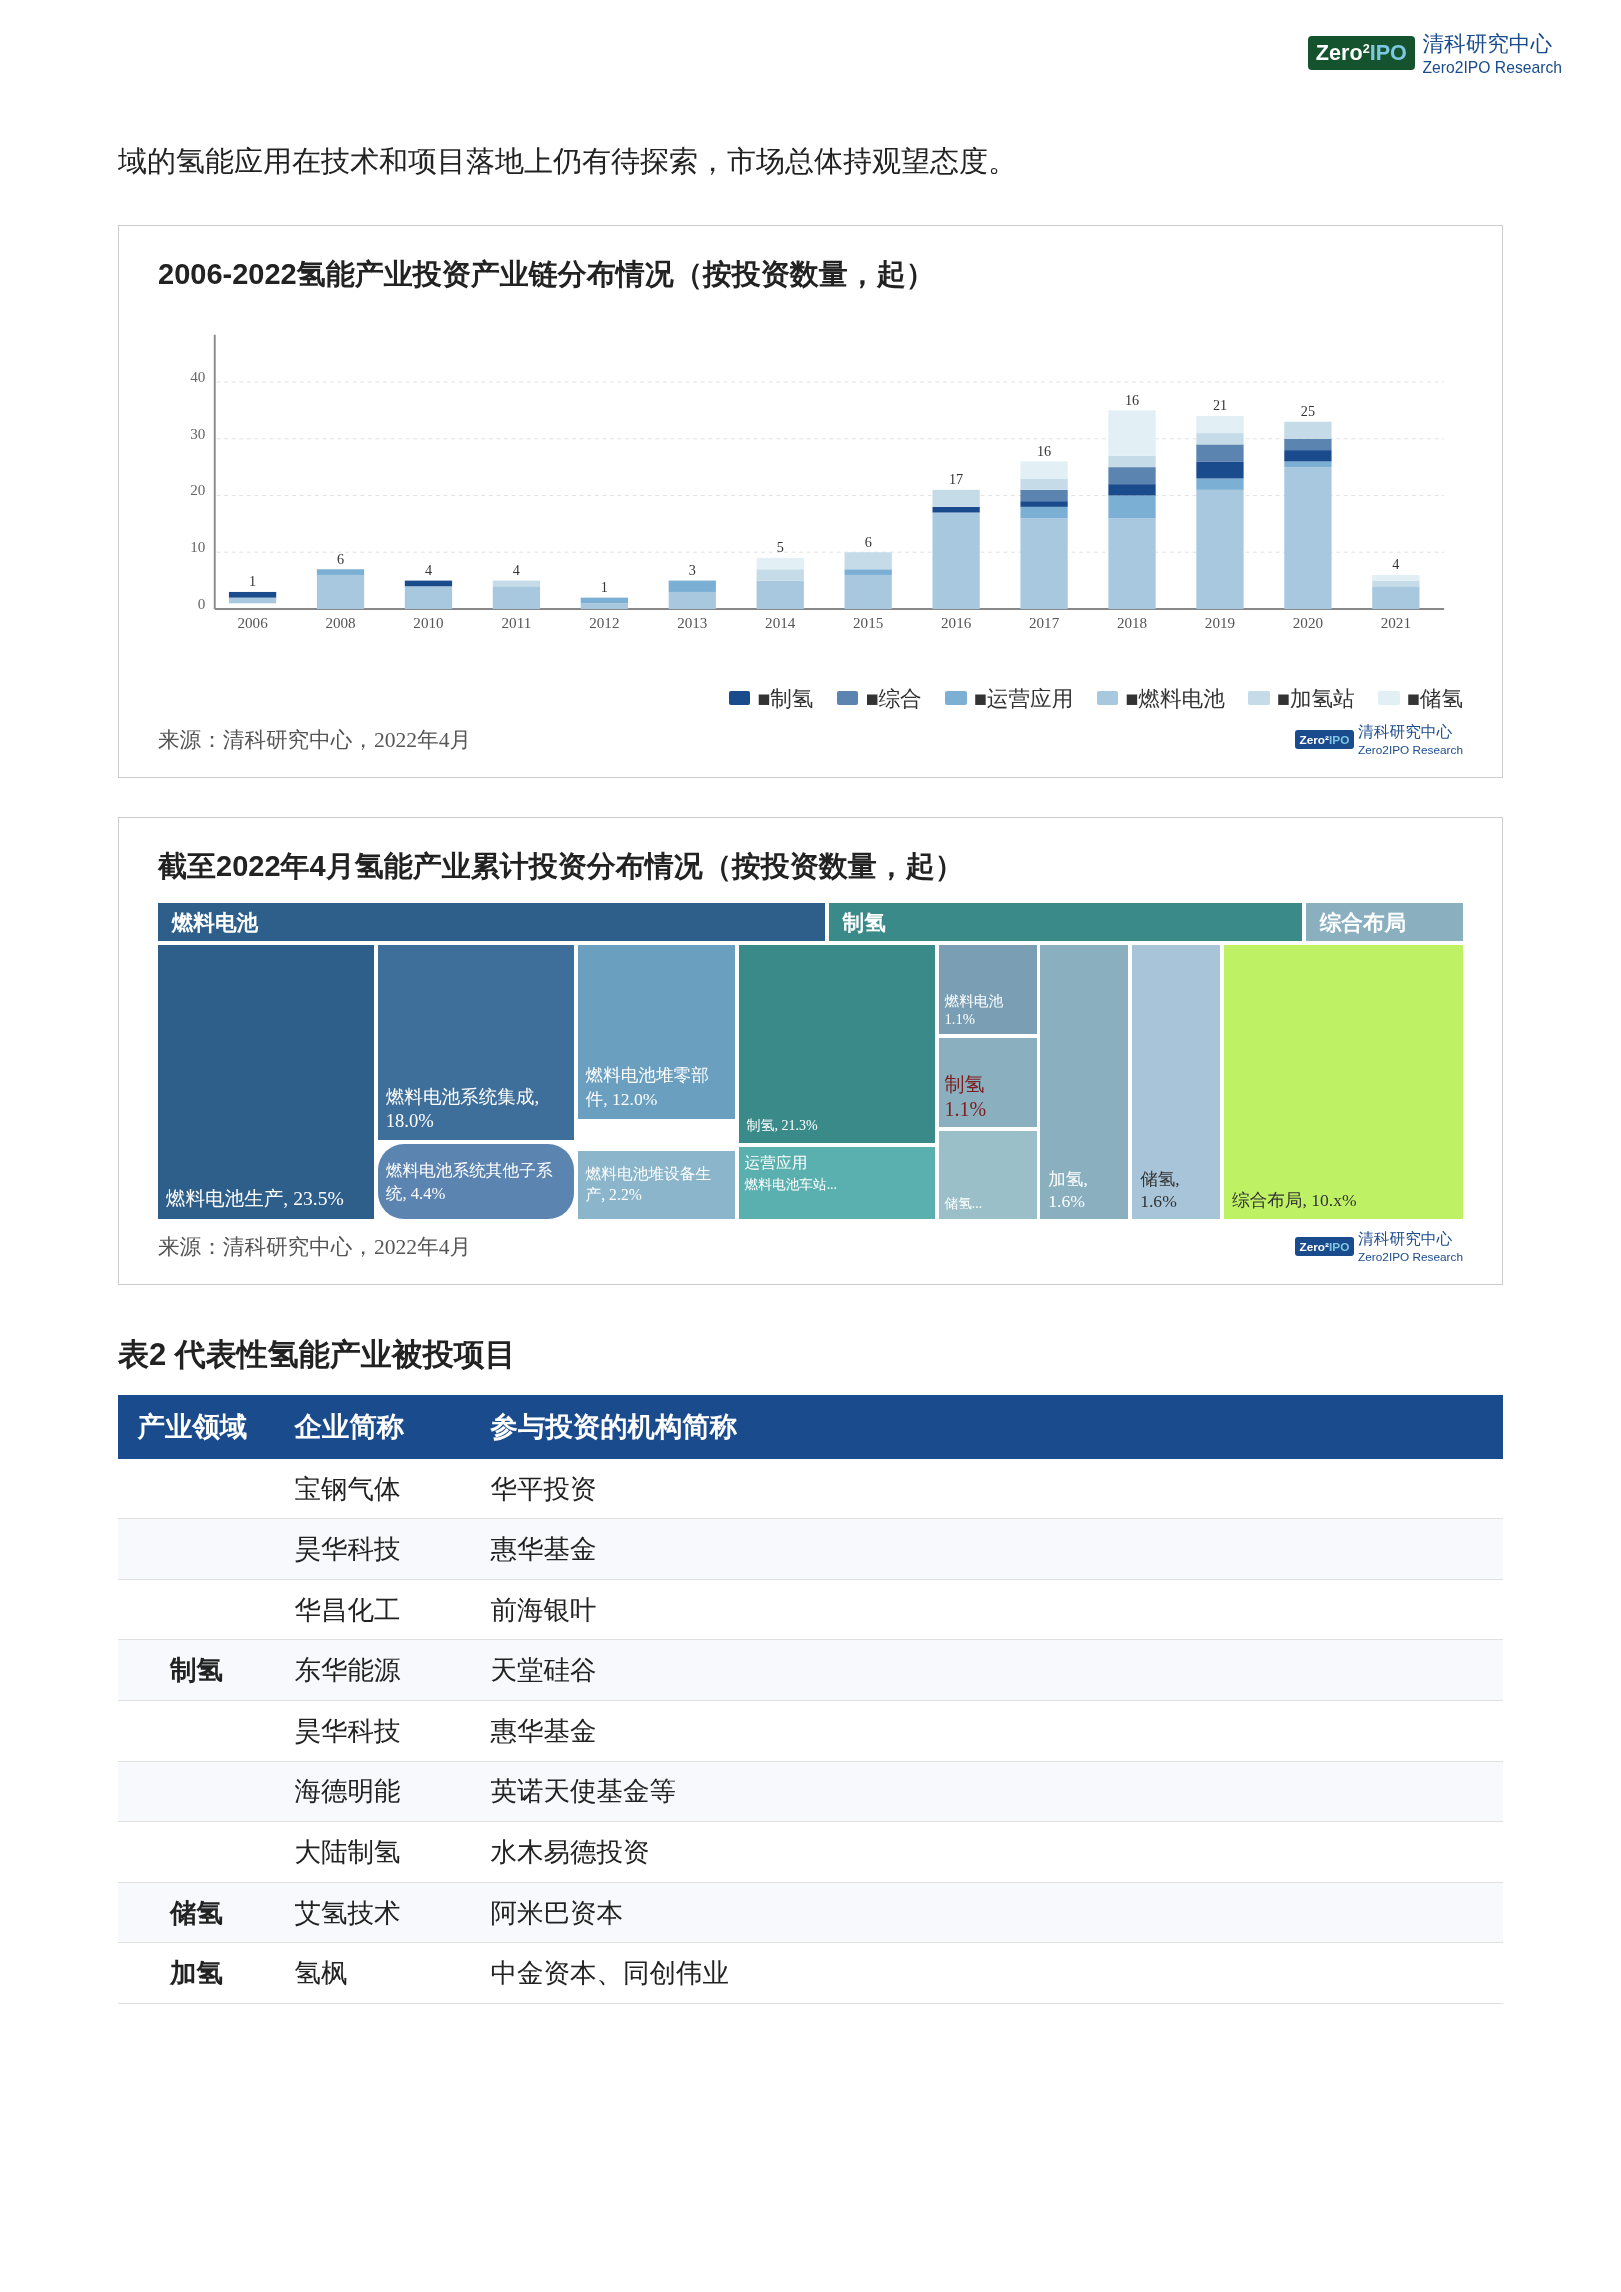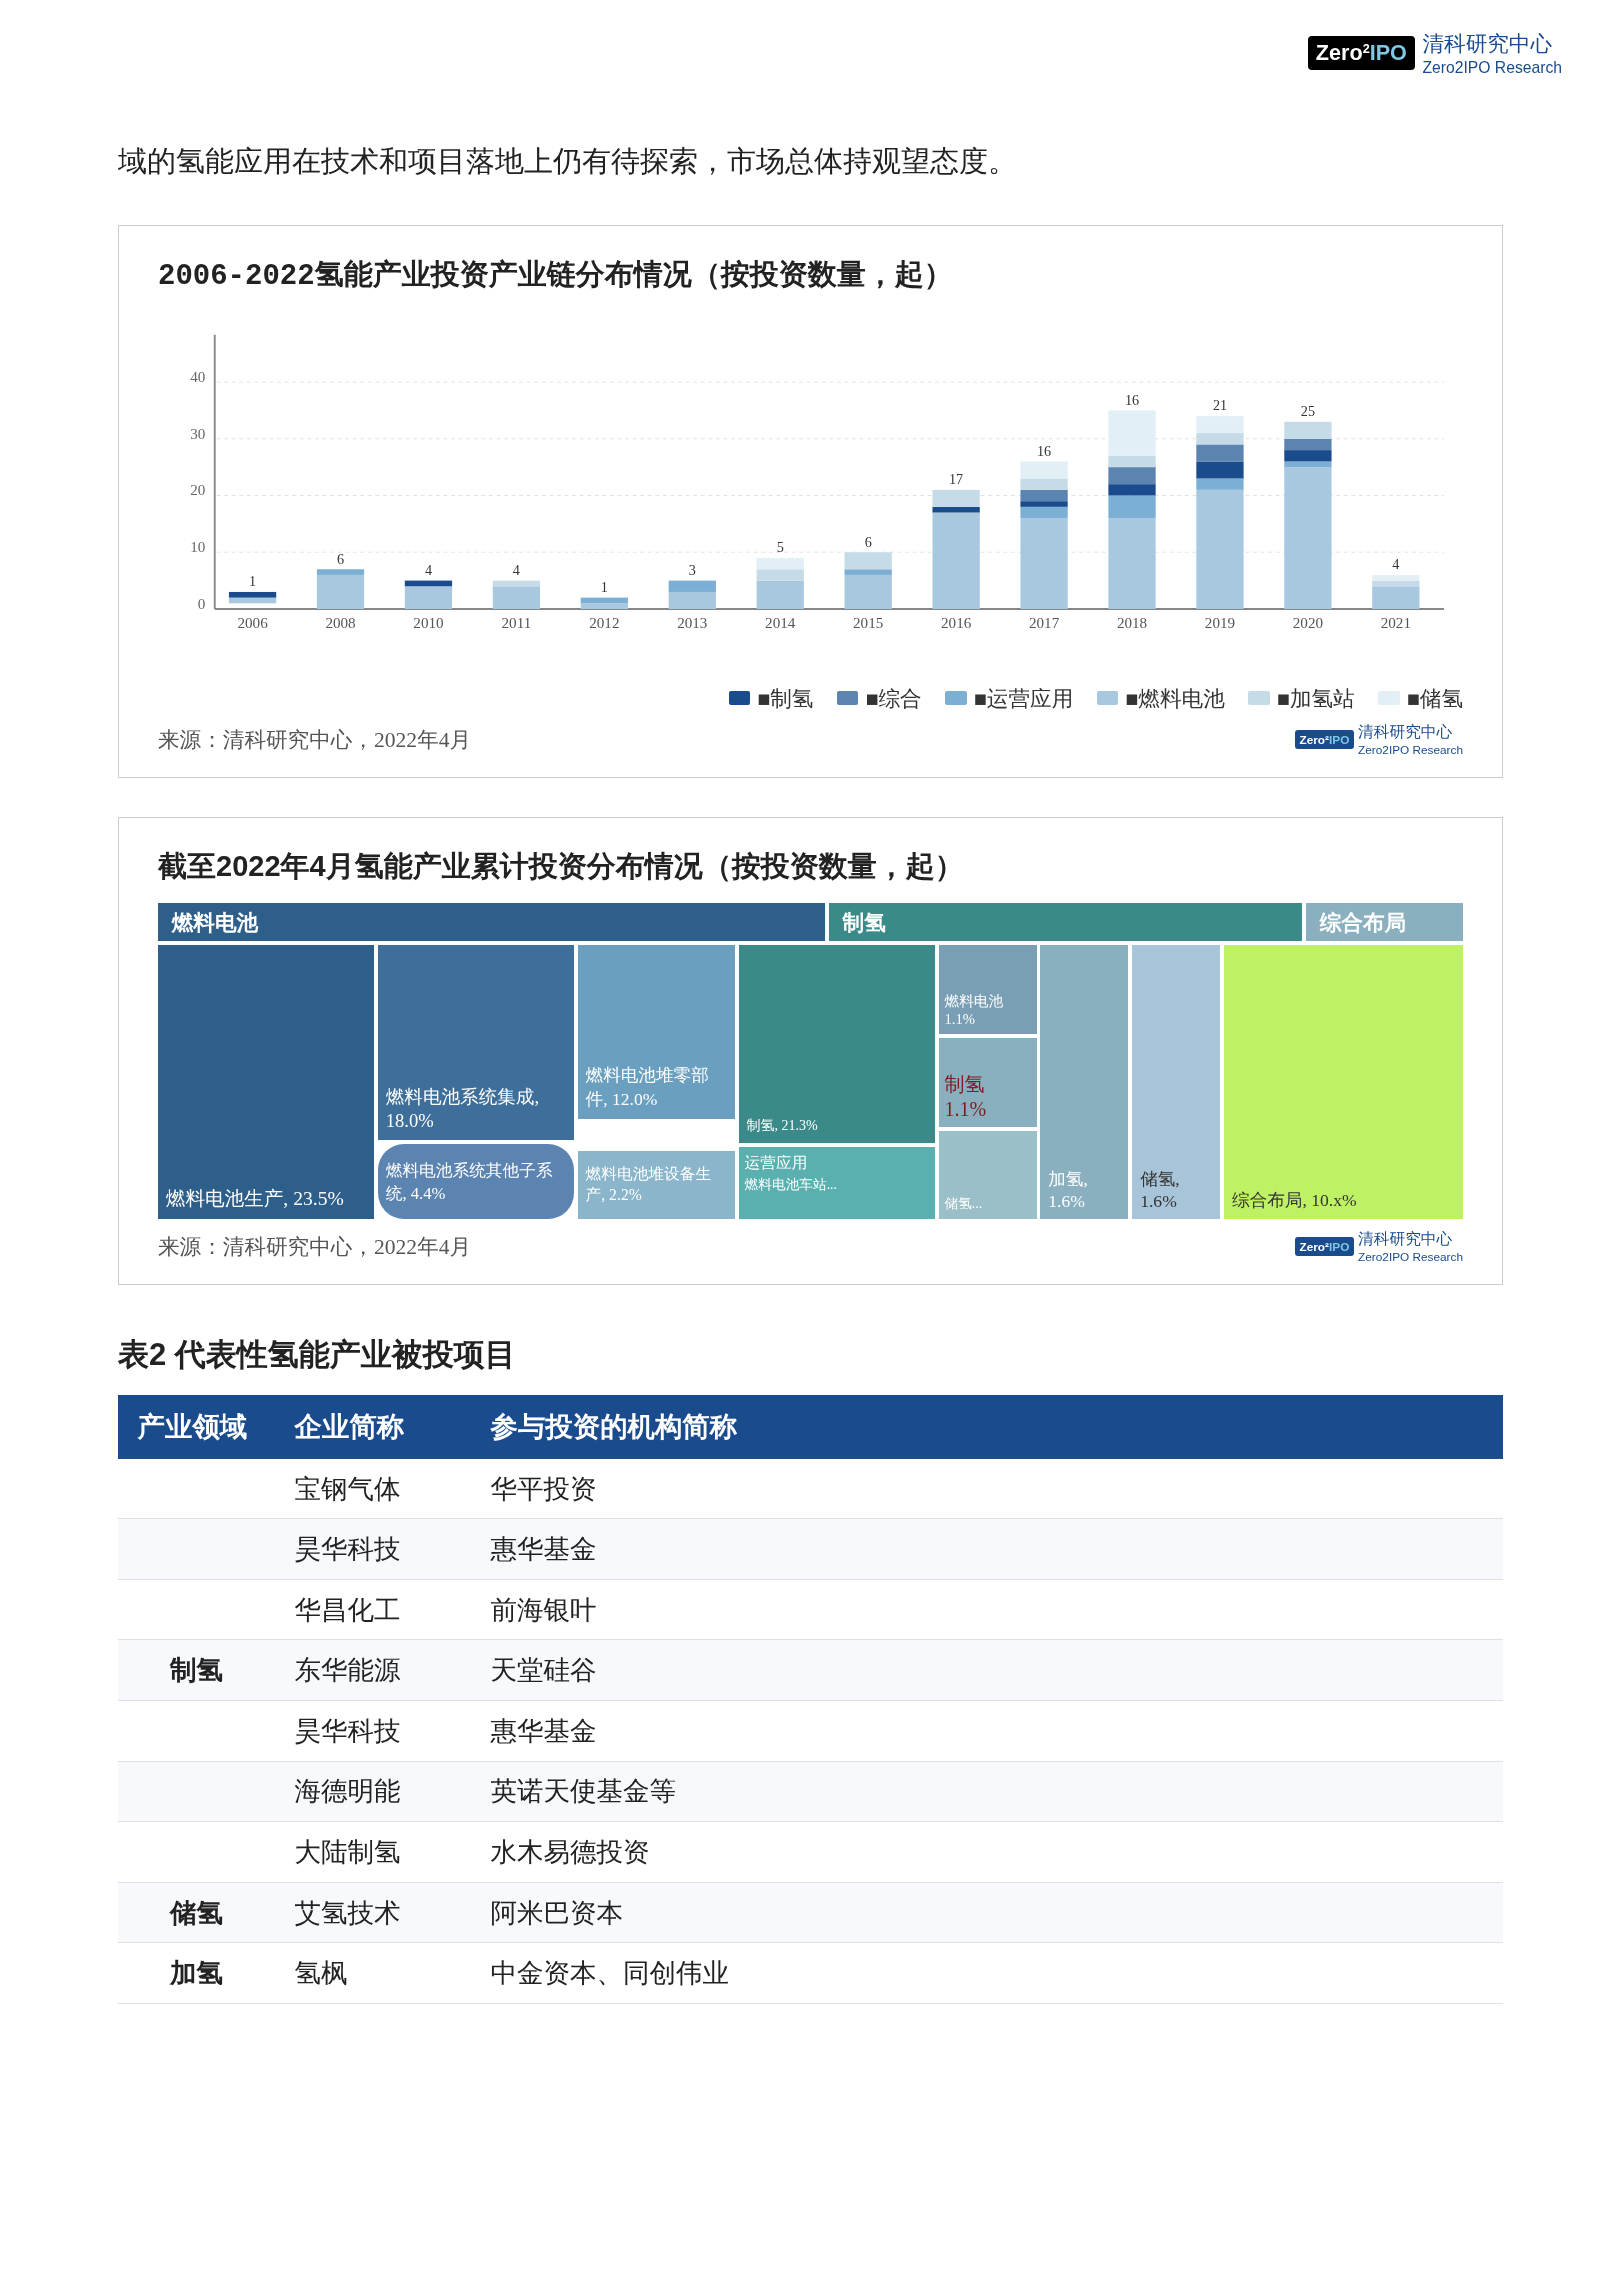--- a/index.html
+++ b/index.html
@@ -22,21 +22,21 @@
     
     .logo-area {
       position: absolute;
       top: 29px;
       right: 59px;
       display: flex;
       align-items: center;
       gap: 7.8px;
     }
     .logo-box {
-      background: #000000;
+      background: #14532d;
       color: #fff;
       font-size: 17.6px;
       font-weight: bold;
       padding: 3.9px 7.8px;
       border-radius: 3.9px;
       line-height: 1.2;
       font-family: Arial, sans-serif;
     }
     .logo-box .zero { font-size: 21.6px; }
     .logo-box .ipo { font-size: 21.6px; color: #7ec8e3; }
@@ -64,21 +64,21 @@
     
     .chart-section {
       border: 1.5px solid #ccc;
       padding: 29px 39px 19.6px 39px;
       margin-bottom: 39px;
     }
     .chart-title {
       font-size: 29px;
       font-weight: bold;
       margin-bottom: 23.5px;
-      font-family: Liberation Mono, monospace;
+      font-family: Liberation Sans, sans-serif;
       color: #222;
     }
     .legend-area {
       display: flex;
       flex-wrap: wrap;
       gap: 11.8px 23.5px;
       margin-top: 11.8px;
       justify-content: flex-end;
     }
     .legend-item {

